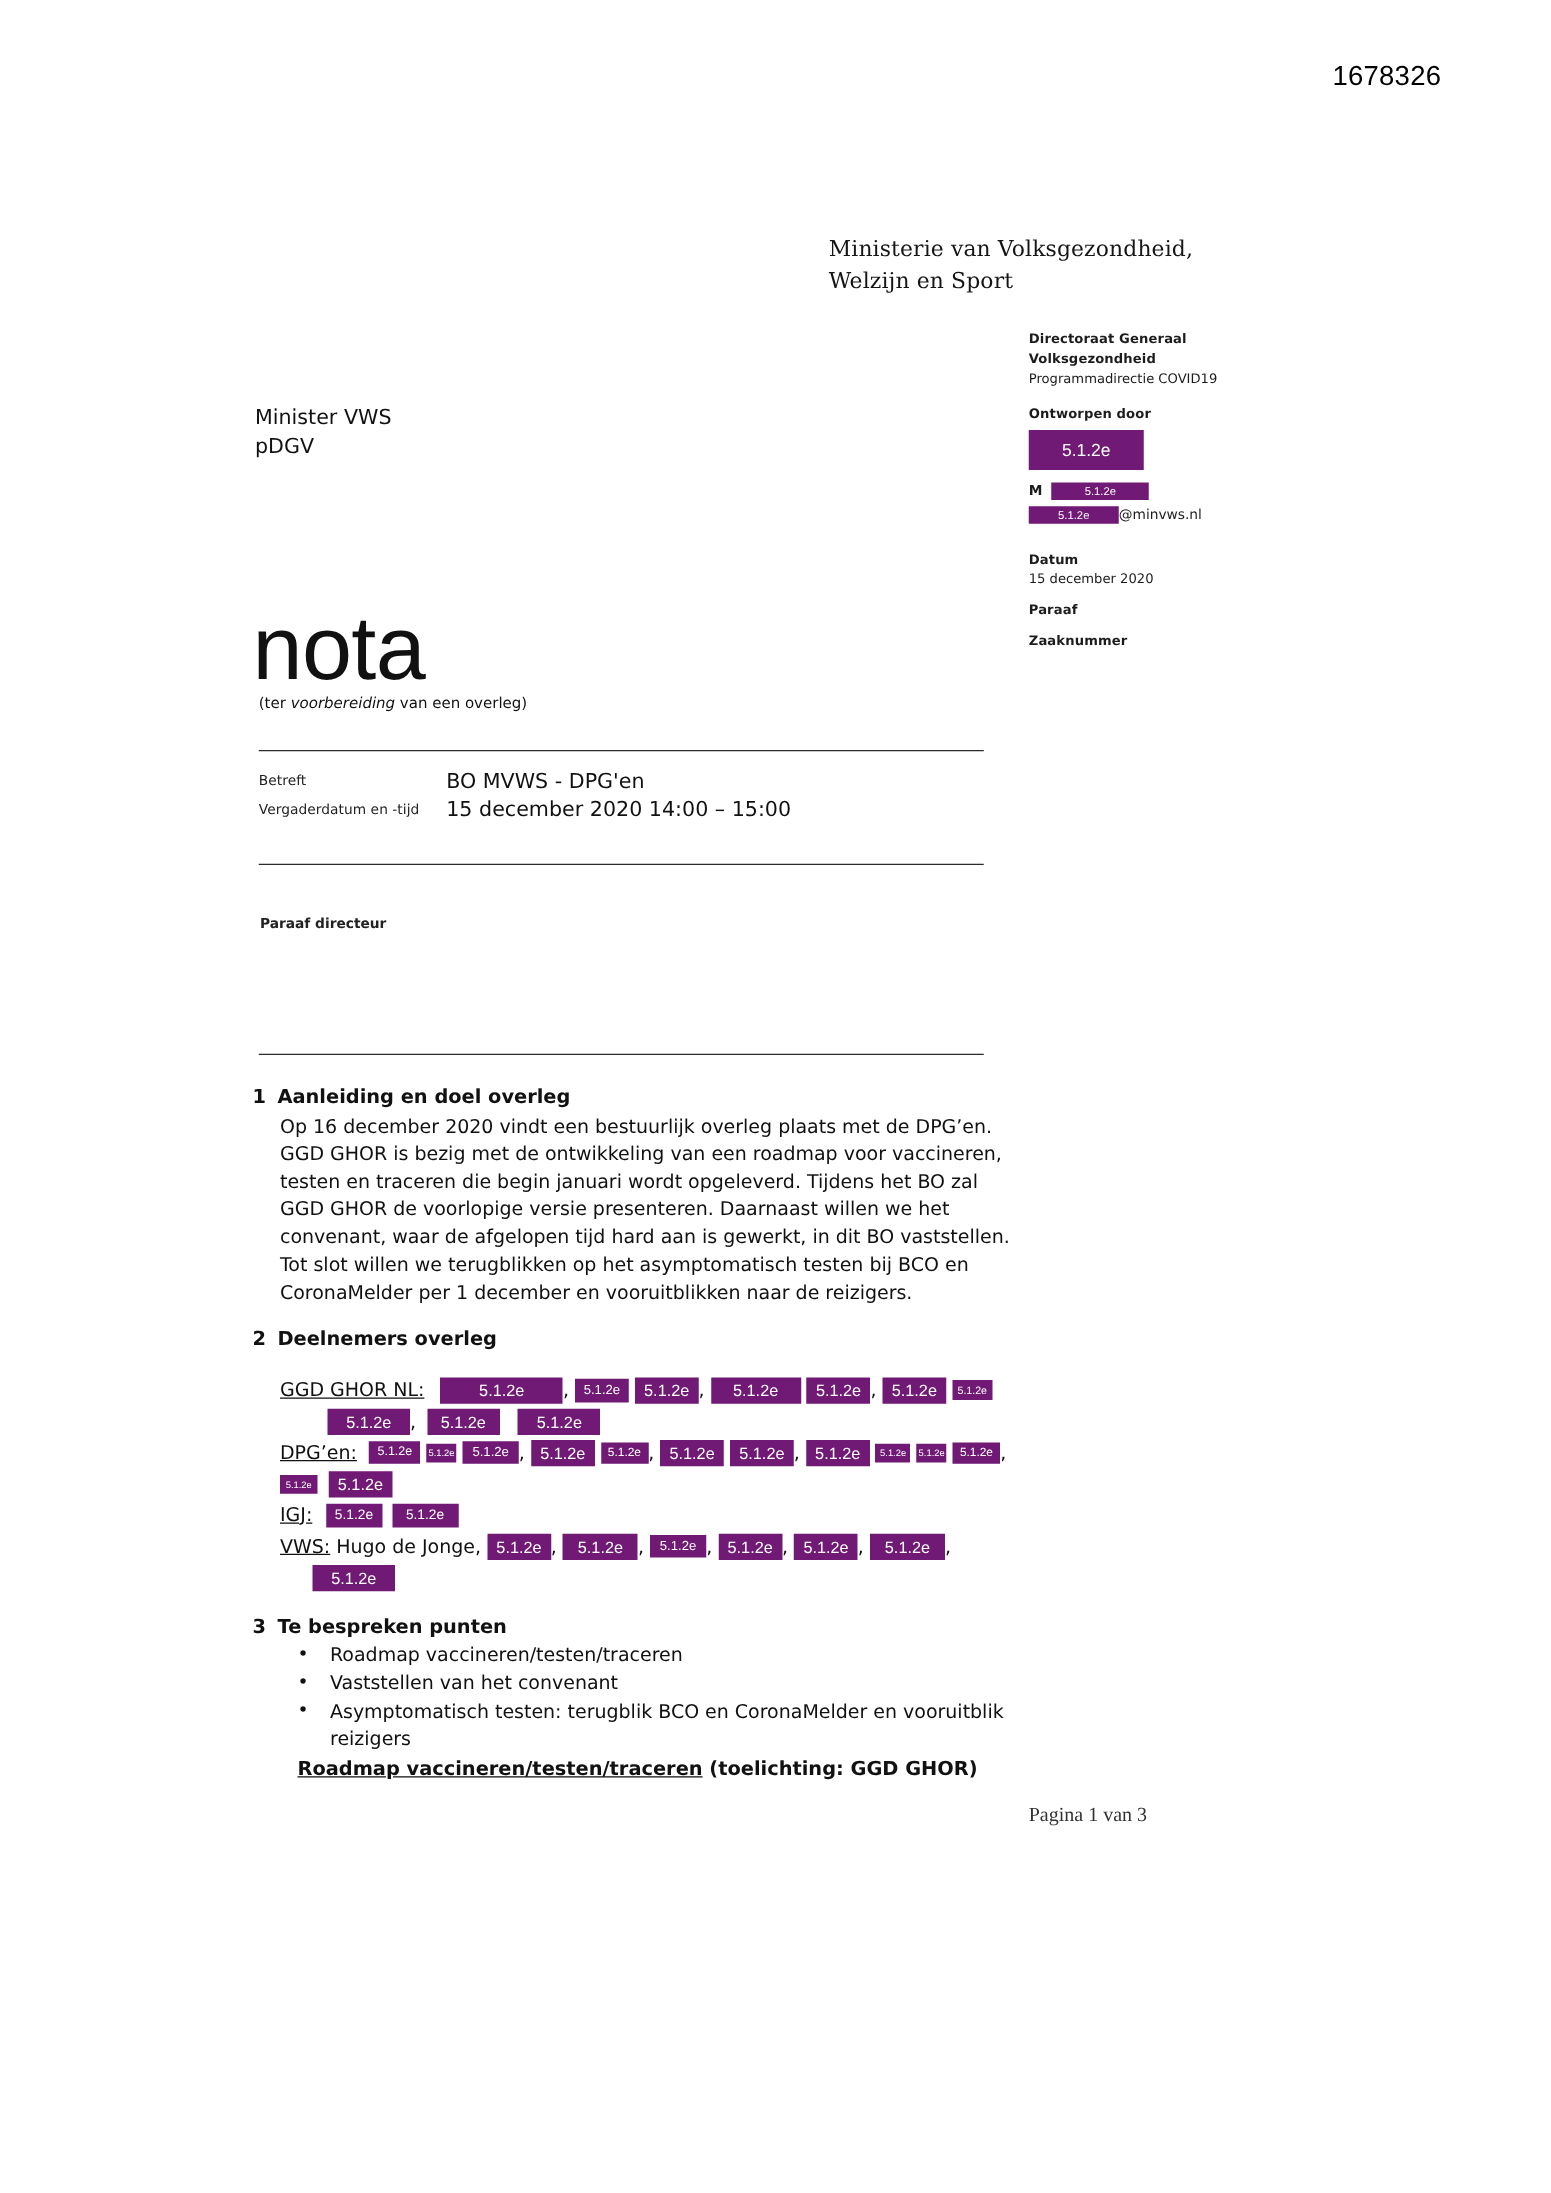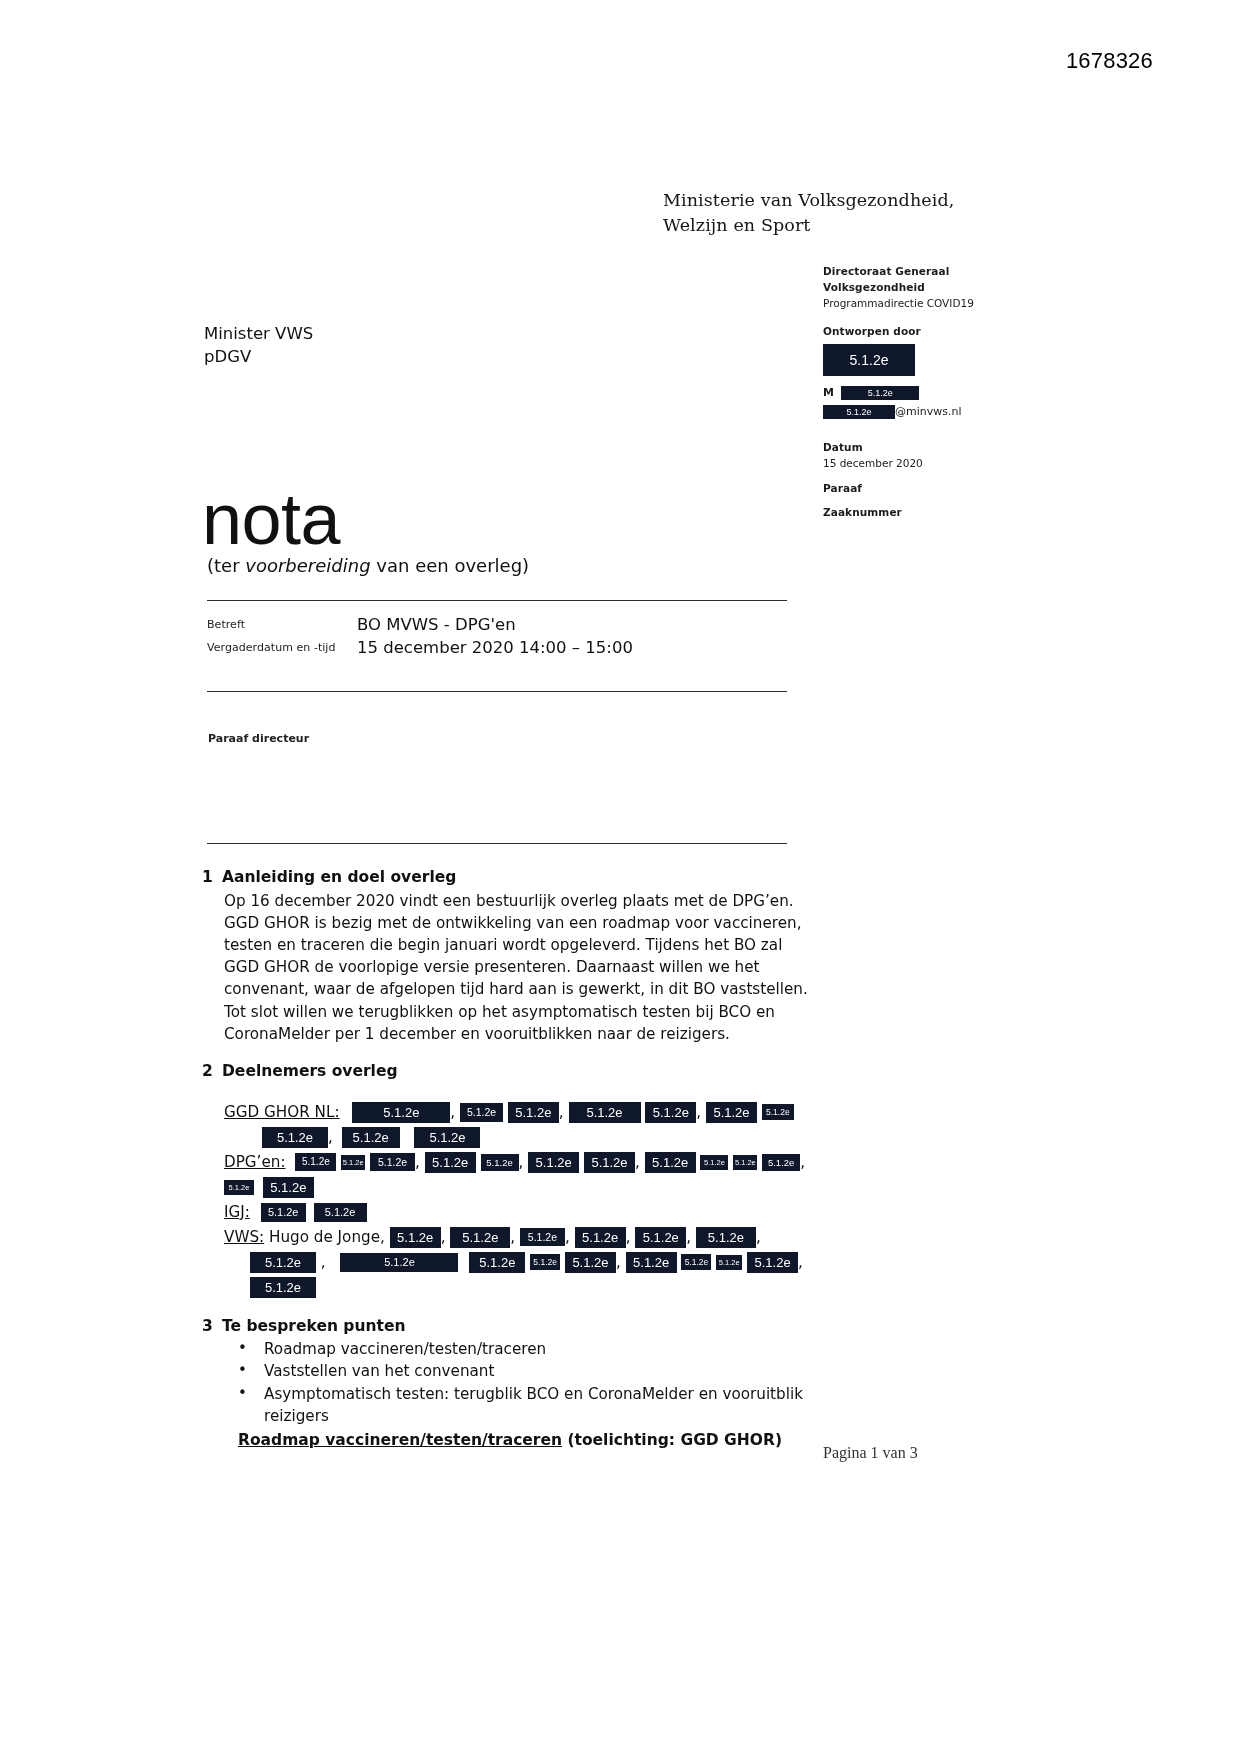--- a/index.html
+++ b/index.html
@@ -40,21 +40,21 @@
   }
   .meta .b{ font-weight:bold; font-size:10.5px; letter-spacing:.1px;}
   .meta .n{ font-weight:normal; font-size:10.5px; }
   .meta .gap{ height:13px; }
   .meta .gap-sm{ height:9px; }
   .meta .gap-lg{ height:20px; }
 
   
   .red{
     display:inline-block;
-    background:#0f172a;
+    background:#701a75;
     color:#ffffff;
     text-align:center;
     vertical-align:middle;
     font-family:"Liberation Sans", sans-serif;
     line-height:1.05;
     box-sizing:border-box;
     white-space:nowrap;
     overflow:hidden;
   }
 
@@ -70,21 +70,21 @@
   .nota{
     position:absolute; left:202px; top:483px;
     font-size:72px; line-height:1;
     font-family:"Liberation Sans", sans-serif;
     font-weight:300;
     color:#111;
     letter-spacing:-.5px;
   }
   .subtitle{
     position:absolute; left:207px; top:555px;
-    font-size:18px;
+    font-size:12px;
     font-family:"DejaVu Sans", sans-serif;
     color:#111;
   }
   .subtitle i{ font-style:italic; }
 
   
   .rule{ position:absolute; left:207px; width:580px; height:1px; background:#2b2b2b; }
   .rule.r1{ top:600px; }
   .rule.r2{ top:691px; }
   .rule.r3{ top:843px; }
@@ -283,31 +283,20 @@
 
       <div class="prow">
         <span class="plabel">VWS:</span>
         <span>Hugo de Jonge,</span>
         <span class="red" style="width:51px;height:21px;line-height:21px;font-size:13px;">5.1.2e</span><span>,</span>
         <span class="red" style="width:60px;height:21px;line-height:21px;font-size:13px;">5.1.2e</span><span>,</span>
         <span class="red" style="width:45px;height:18px;line-height:18px;font-size:10.5px;">5.1.2e</span><span>,</span>
         <span class="red" style="width:51px;height:21px;line-height:21px;font-size:13px;">5.1.2e</span><span>,</span>
         <span class="red" style="width:51px;height:21px;line-height:21px;font-size:13px;">5.1.2e</span><span>,</span>
         <span class="red" style="width:60px;height:21px;line-height:21px;font-size:13px;">5.1.2e</span><span>,</span>
-      </div>
-      <div class="prow" style="margin-left:26px;">
-        <span class="red" style="width:66px;height:21px;line-height:21px;font-size:13px;">5.1.2e</span><span>&nbsp;,</span>
-        <span class="red" style="width:118px;height:19px;line-height:19px;font-size:11px;margin-left:10px;">5.1.2e</span>
-        <span class="red" style="width:56px;height:21px;line-height:21px;font-size:13px;margin-left:6px;">5.1.2e</span>
-        <span class="red" style="width:30px;height:16px;line-height:16px;font-size:8.5px;">5.1.2e</span>
-        <span class="red" style="width:51px;height:21px;line-height:21px;font-size:13px;">5.1.2e</span><span>,</span>
-        <span class="red" style="width:51px;height:21px;line-height:21px;font-size:13px;">5.1.2e</span>
-        <span class="red" style="width:30px;height:16px;line-height:16px;font-size:8.5px;">5.1.2e</span>
-        <span class="red" style="width:26px;height:15px;line-height:15px;font-size:7.5px;">5.1.2e</span>
-        <span class="red" style="width:51px;height:21px;line-height:21px;font-size:13px;">5.1.2e</span><span>,</span>
       </div>
       <div class="prow" style="margin-left:26px;">
         <span class="red" style="width:66px;height:21px;line-height:21px;font-size:13px;">5.1.2e</span>
       </div>
 
     </div>
 
     <div class="sp"></div>
 
     <div class="sec">

